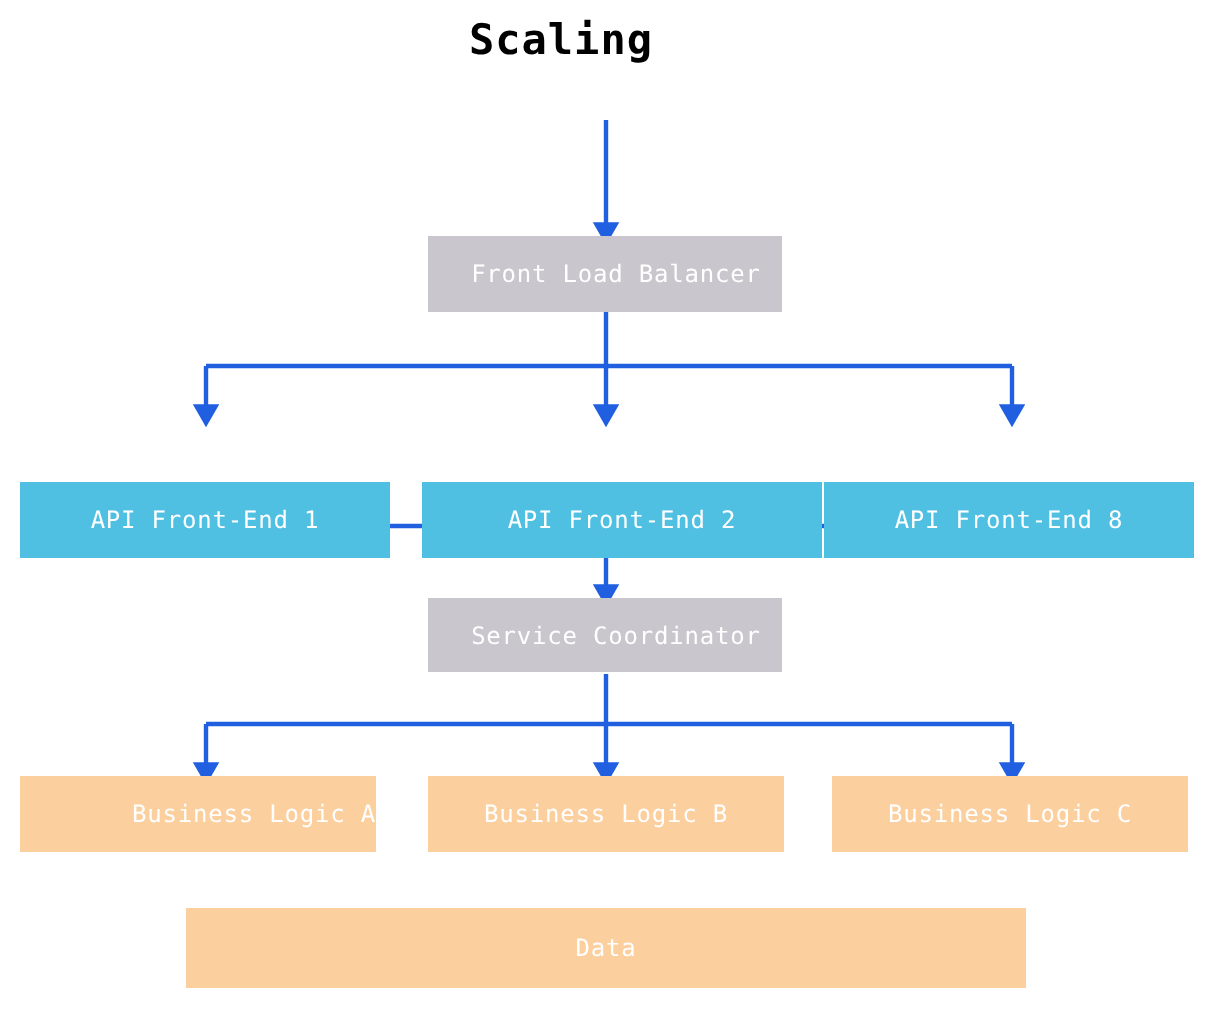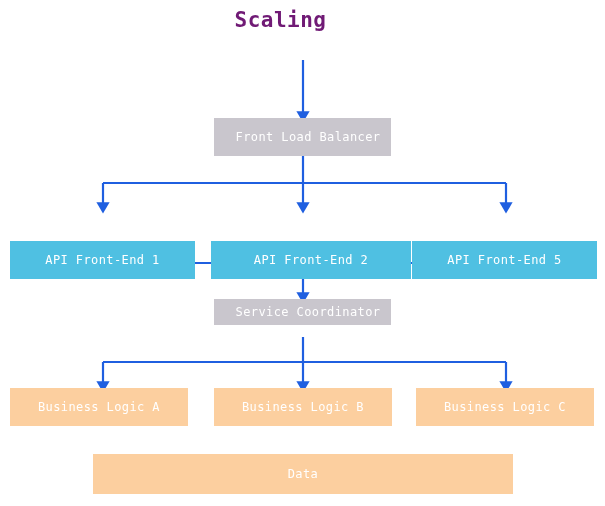--- a/index.html
+++ b/index.html
@@ -21,21 +21,21 @@
   }
   #diagram-title {
     position: absolute;
     left: 0;
     top: 8px;
     width: 561px;
     text-align: center;
     font-family: "DejaVu Sans Mono", "Liberation Mono", monospace;
     font-weight: bold;
     font-size: 21px;
-    color: #701a75;
+    color: #000000;
     letter-spacing: 0.5px;
   }
   #edges-layer {
     position: absolute;
     left: 0;
     top: 0;
     width: 605px;
     height: 506px;
     pointer-events: none;
   }
@@ -100,28 +100,28 @@
 
   <div class="node node-cyan" id="n-api-front-end-1" style="left: 10px; top: 209px; width: 185px; height: 38px;">
     <span>API Front-End 1</span>
   </div>
 
   <div class="node node-cyan" id="n-api-front-end-2" style="left: 211px; top: 209px; width: 200px; height: 38px;">
     <span>API Front-End 2</span>
   </div>
 
   <div class="node node-cyan" id="n-api-front-end-3" style="left: 412px; top: 209px; width: 185px; height: 38px;">
-    <span>API Front-End 5</span>
+    <span>API Front-End 8</span>
   </div>
 
-  <div class="node node-gray" id="n-service-coordinator" style="left: 214px; top: 299px; width: 177px; height: 26px;">
+  <div class="node node-gray" id="n-service-coordinator" style="left: 214px; top: 299px; width: 177px; height: 37px;">
     <span>Service Coordinator</span>
   </div>
 
-  <div class="node node-peach" id="n-business-logic-a" style="left: 10px; top: 388px; width: 178px; height: 38px;">
+  <div class="node node-peach" id="n-business-logic-a" style="left: 10px; top: 388px; width: 178px; height: 38px; justify-content: flex-end;">
     <span>Business Logic A</span>
   </div>
 
   <div class="node node-peach" id="n-business-logic-b" style="left: 214px; top: 388px; width: 178px; height: 38px;">
     <span>Business Logic B</span>
   </div>
 
   <div class="node node-peach" id="n-business-logic-c" style="left: 416px; top: 388px; width: 178px; height: 38px; text-align: center;">
     <span>Business Logic C</span>
   </div>

